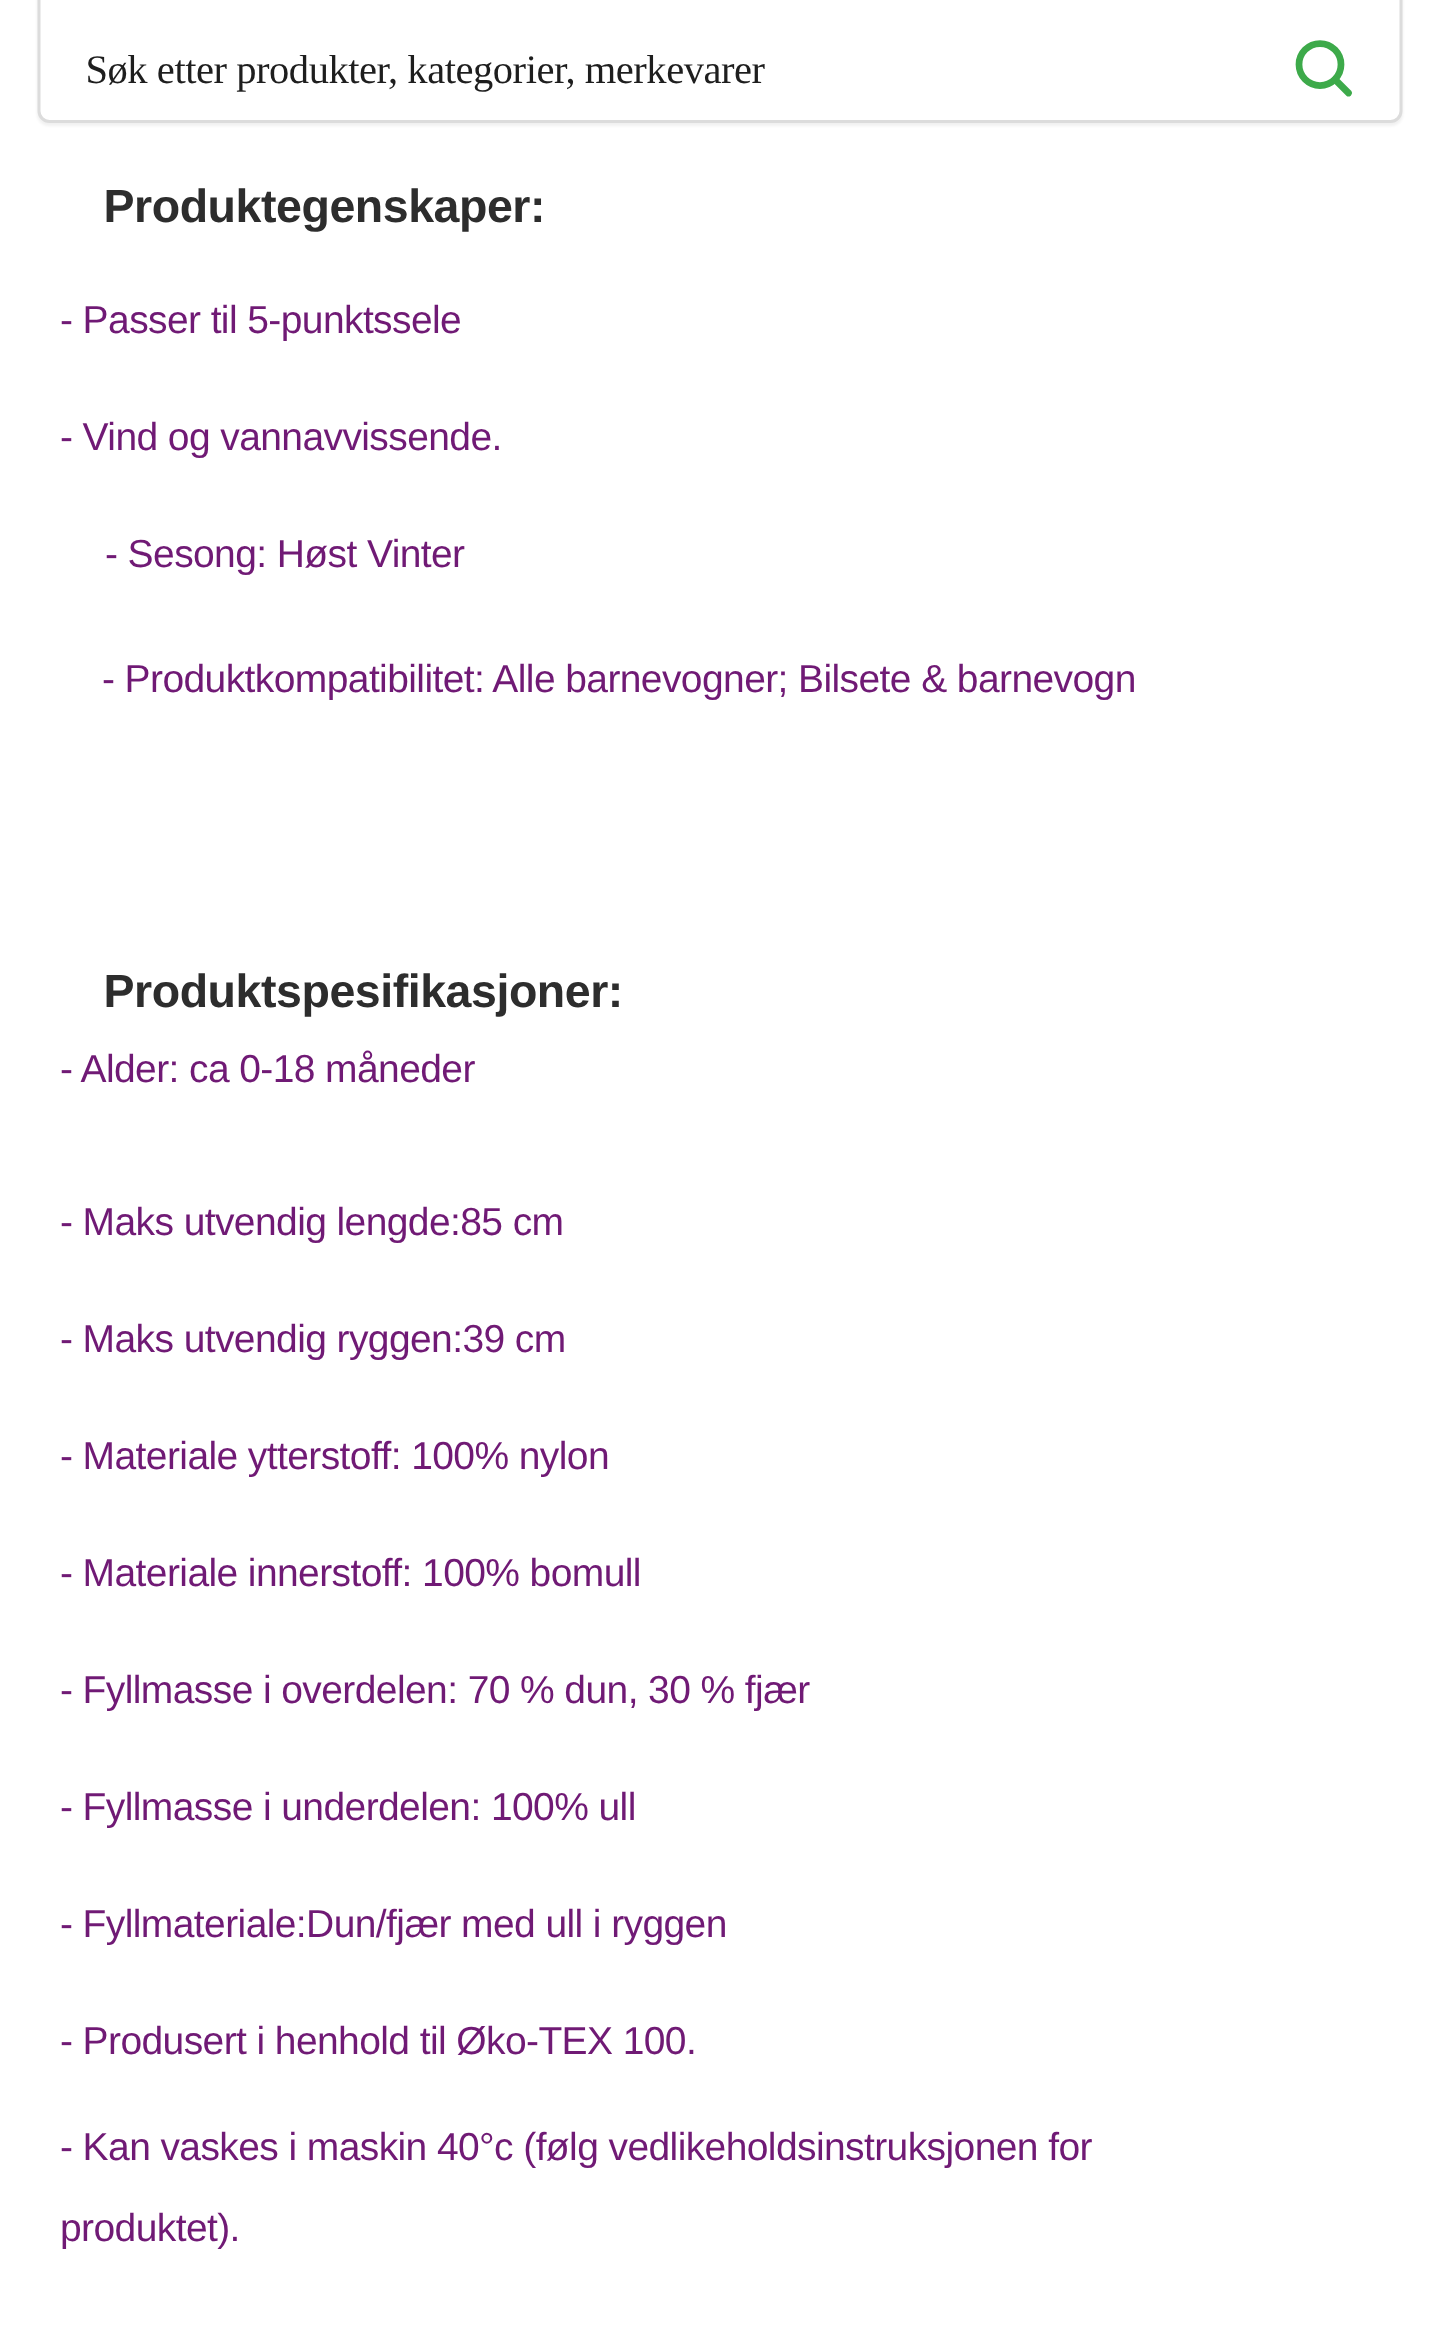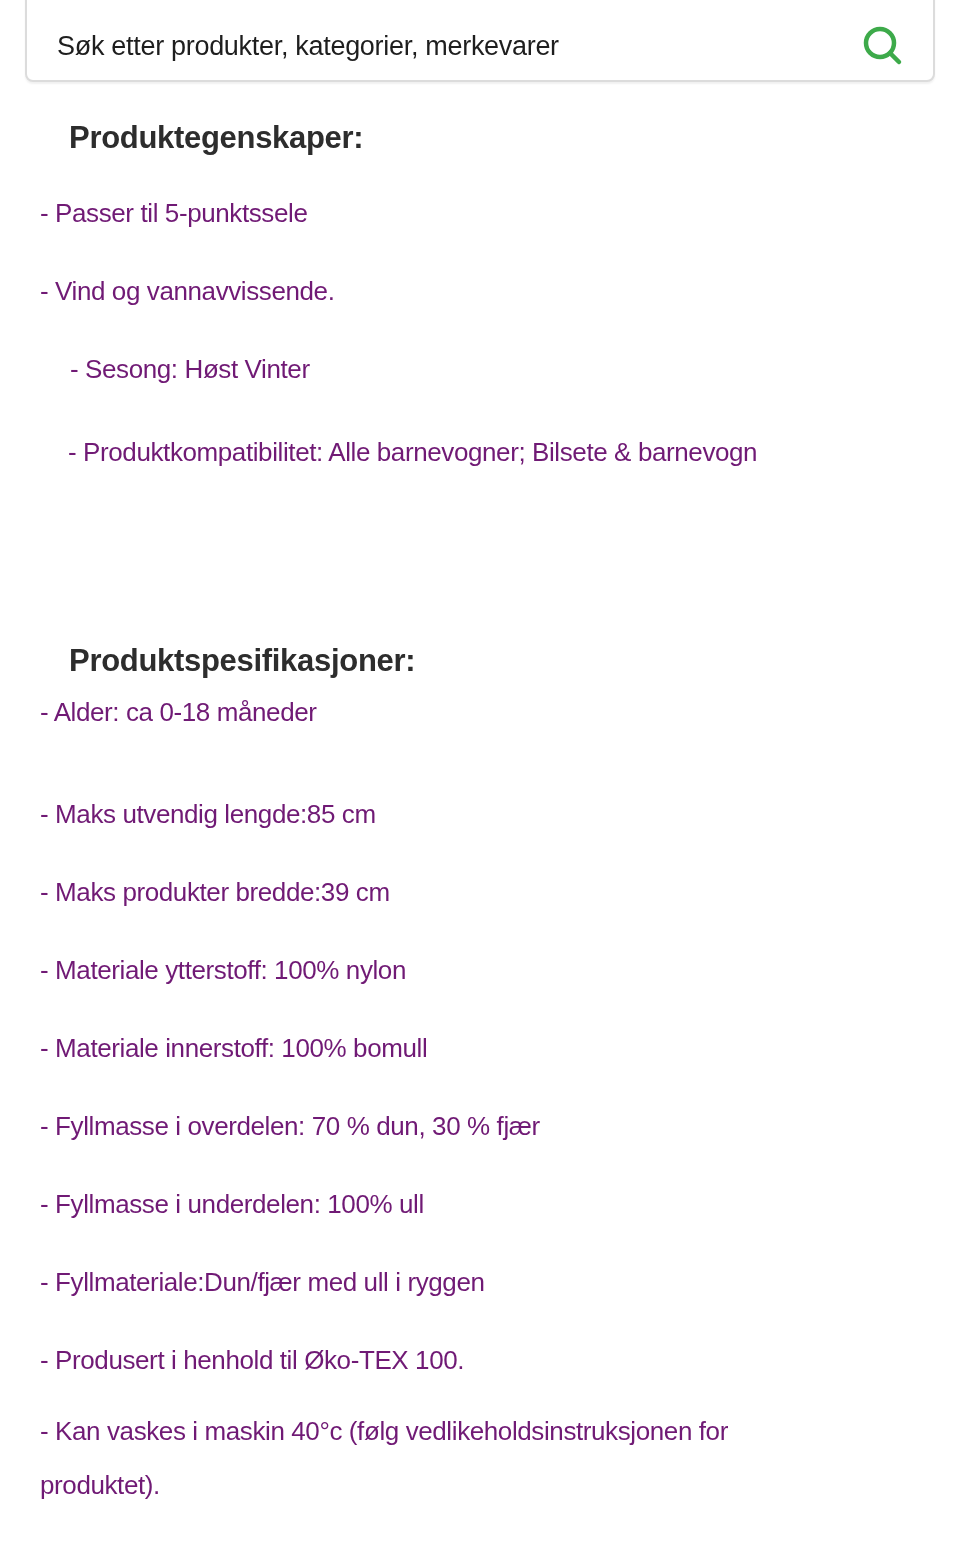--- a/index.html
+++ b/index.html
@@ -23,21 +23,21 @@
       box-shadow: 0 2px 2px rgba(0,0,0,0.06);
       display: flex;
       align-items: center;
       padding: 0 0 0 30px;
     }
     .search-input {
       flex: 1;
       border: none;
       outline: none;
       background: transparent;
-      font-family: Liberation Sans, sans-serif;
+      font-family: Liberation Serif, serif;
       font-size: 27px;
       color: #14532d;
       padding-top: 22px;
       letter-spacing: -0.3px;
     }
     .search-input::placeholder { color: #1e1e1e; opacity: 1; }
     .search-btn {
       width: 60px;
       height: 60px;
       display: flex;
@@ -93,21 +93,21 @@
 <div class="content">
   <div class="heading" style="top:120px;">Produktegenskaper:</div>
   <div class="line" style="top:198px;">- Passer til 5-punktssele</div>
   <div class="line" style="top:276px;">- Vind og vannavvissende.</div>
   <div class="line" style="top:354px;margin-left:30px;">- Sesong: Høst Vinter</div>
   <div class="line wrap" style="top:425px;margin-left:28px;">- Produktkompatibilitet: Alle barnevogner; Bilsete &amp; barnevogn</div>
 
   <div class="heading" style="top:643px;">Produktspesifikasjoner:</div>
   <div class="line" style="top:697px;text-align:right;">- Alder: ca 0-18 måneder</div>
   <div class="line" style="top:799px;">- Maks utvendig lengde:85 cm</div>
-  <div class="line" style="top:877px;">- Maks produkter bredde:39 cm</div>
+  <div class="line" style="top:877px;">- Maks utvendig ryggen:39 cm</div>
   <div class="line" style="top:955px;">- Materiale ytterstoff: 100% nylon</div>
   <div class="line" style="top:1033px;">- Materiale innerstoff: 100% bomull</div>
   <div class="line" style="top:1111px;">- Fyllmasse i overdelen: 70 % dun, 30 % fjær</div>
   <div class="line" style="top:1189px;">- Fyllmasse i underdelen: 100% ull</div>
   <div class="line" style="top:1267px;">- Fyllmateriale:Dun/fjær med ull i ryggen</div>
   <div class="line" style="top:1345px;">- Produsert i henhold til Øko-TEX 100.</div>
   <div class="line wrap" style="top:1404px; width:720px;">- Kan vaskes i maskin 40°c (følg vedlikeholdsinstruksjonen for produktet).</div>
 </div>
 
 </body></html>

